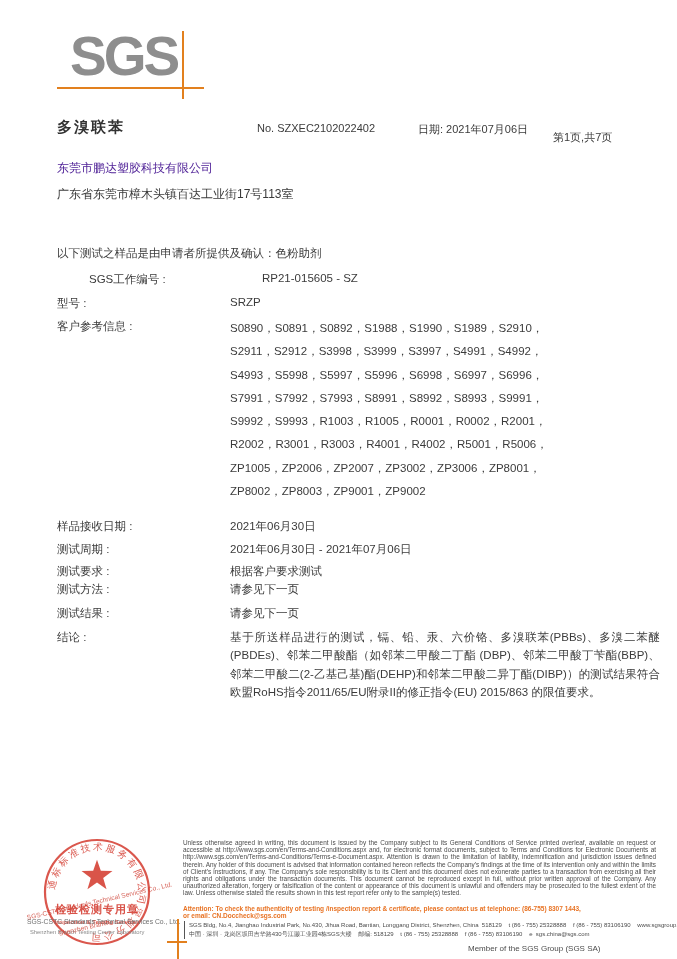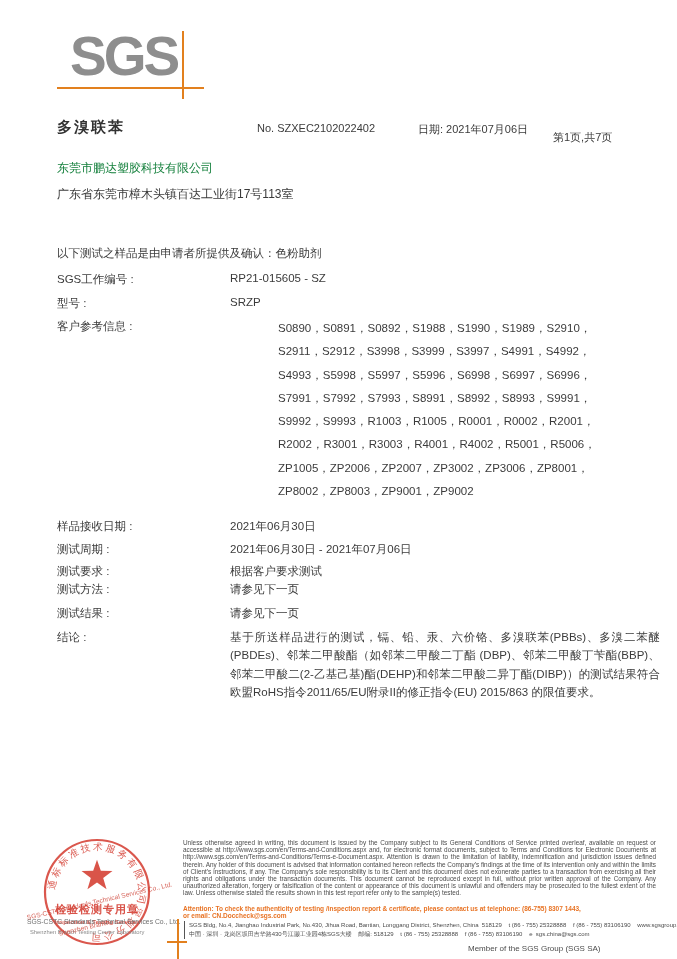--- a/index.html
+++ b/index.html
@@ -16,36 +16,36 @@
     color:#8e8e8e;
   }
   .logo-hline { position:absolute; left:57px; top:87px; width:147px; height:2px; background:#e2801e; }
   .logo-vline { position:absolute; left:182px; top:31px; width:2px; height:68px; background:#e2801e; }
   
   .title     { position:absolute; left:57px;  top:118px; font-size:15px; font-weight:bold; color:#333; letter-spacing:2px; }
   .repno     { position:absolute; left:229px; top:122px; font-size:11px;padding-left:28px; }
   .hdate     { position:absolute; left:418px; top:122px; font-size:11px; }
   .pageind   { position:absolute; left:553px; top:130px; font-size:11px; }
   
-  .app-name  { position:absolute; left:57px; top:160px; font-size:12px; color:#15803d; }
+  .app-name  { position:absolute; left:57px; top:160px; font-size:12px; color:#4c1d95; }
   .app-addr  { position:absolute; left:57px; top:186px; font-size:12px; color:#3a3a3a; }
   .statement { position:absolute; left:57px; top:246px; font-size:11.5px; }
   
   .lbl { position:absolute; left:57px;  font-size:11.5px; white-space:nowrap; }
   .val { position:absolute; left:230px; font-size:11.5px; white-space:nowrap; }
-  .y-job    { top:272px; }
+  .y-job    { top:272px;margin-left:32px; }
   .y-model  { top:296px; }
   .y-ref    { top:319px; }
   .y-recv   { top:519px; }
   .y-period { top:542px; }
   .y-req    { top:564px; }
   .y-meth   { top:582px; }
   .y-res    { top:606px; }
   .y-concl  { top:630px; }
-  .ref-lines { position:absolute; left:230px; top:317px; font-size:11.5px; line-height:23.3px; white-space:nowrap;margin-left:48px; }
+  .ref-lines { position:absolute; left:230px; top:317px; font-size:11.5px; line-height:23.3px; white-space:nowrap; }
   .concl-text {
     position:absolute; left:230px; top:628px; width:430px;
     font-size:11.5px; line-height:18.4px; text-align:justify; white-space:normal;
   }
   
   .legal {
     position:absolute; left:183px; top:839px; width:473px;
     font-size:6.4px; line-height:7.2px; text-align:justify; color:#4c4c4c;
   }
   .attention {

